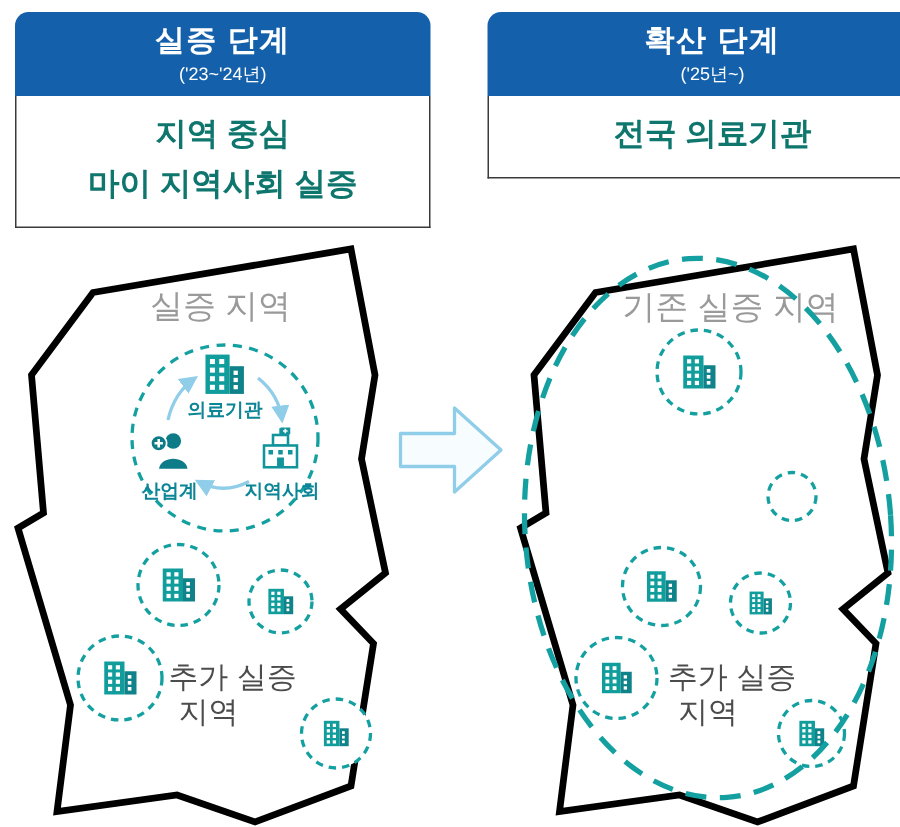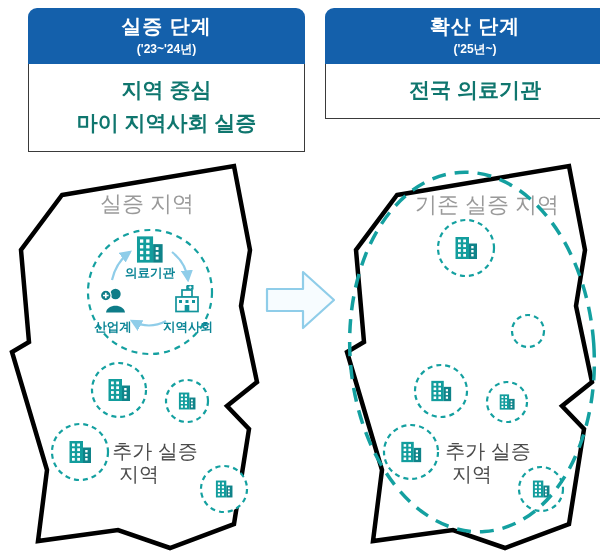--- a/index.html
+++ b/index.html
@@ -1,25 +1,25 @@
 <!DOCTYPE html>
 <html><head>
 <meta charset="utf-8">
 <style>
   html,body{margin:0;padding:0;background:#fff;}
   .stage{position:relative;width:600px;height:551px;background:#fff;overflow:hidden;
          font-family:"Liberation Sans","DejaVu Sans",sans-serif;}
   .stage svg{position:absolute;left:0;top:0;z-index:1;}
   .panel-box{position:absolute;top:8px;z-index:2;}
-  .left-box{left:28px;width:277px;}
+  .left-box{left:10px;width:277px;}
   .right-box{left:325px;width:300px;}
   .panel-header{background:#1460ab;color:#fff;text-align:center;
                 border-radius:9px 9px 0 0;padding:5px 0 6px;}
   .panel-title{font-size:20px;font-weight:bold;letter-spacing:1px;}
-  .panel-period{font-size:12px;font-weight:700;margin-top:1px;}
+  .panel-period{font-size:12px;font-weight:400;margin-top:1px;}
   .panel-body{background:#fff;border:1.5px solid #3a3a3a;border-top:none;
               text-align:center;padding:9px 0 12px;font-size:21px;font-weight:bold;
               color:#0f766e;line-height:33px;}
   svg text{font-family:"Liberation Sans","DejaVu Sans",sans-serif;}
   .region-label{font-size:22px;fill:#9a9a9a;text-anchor:middle;}
   .cycle-label{font-size:12.5px;fill:#0c8596;font-weight:bold;text-anchor:middle;}
   .extra-label{font-size:20px;fill:#4c4c4c;font-weight:500;text-anchor:middle;}
   .map-outline{fill:#fff;stroke:#000;stroke-width:4.5;stroke-linejoin:miter;}
   .dash-site{fill:#fff;stroke:#14a0a0;stroke-width:2.2;stroke-dasharray:5 4;}
   .dash-big{fill:none;stroke:#14a0a0;}

